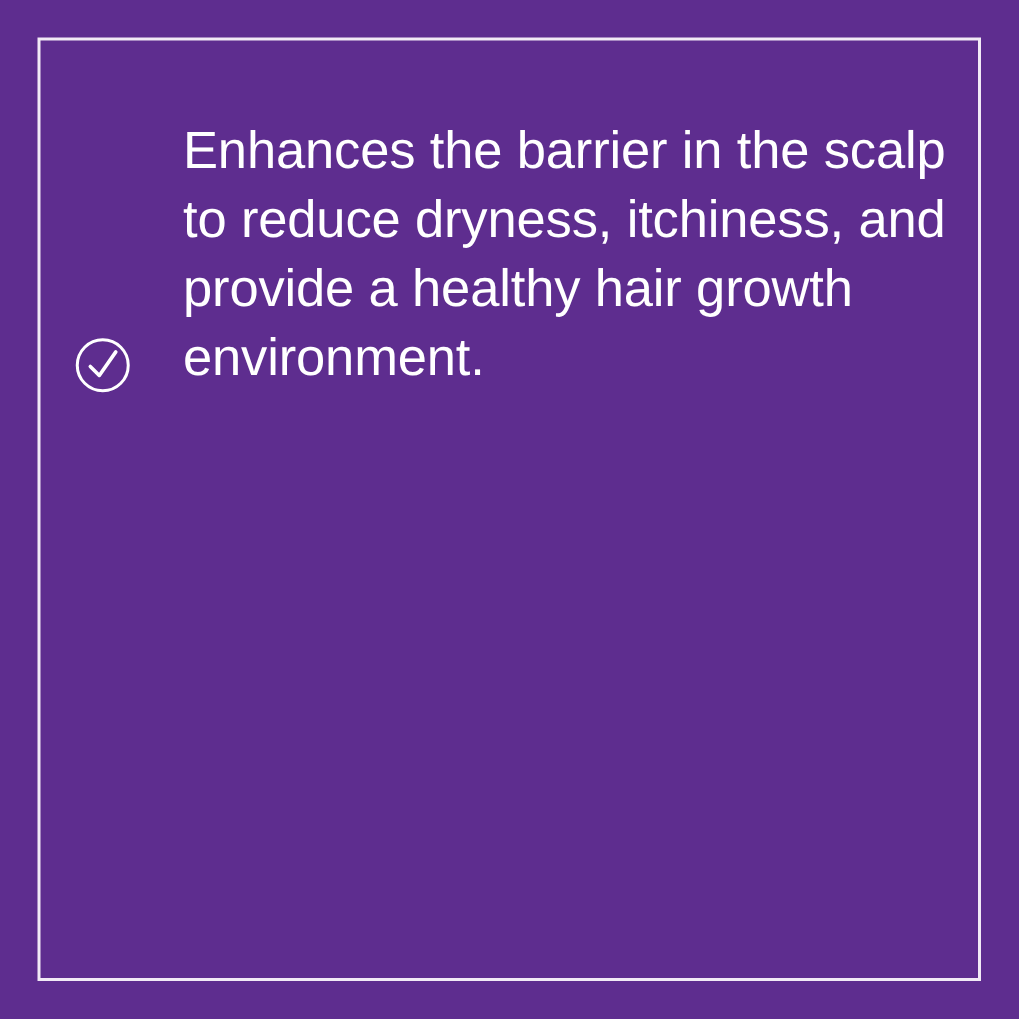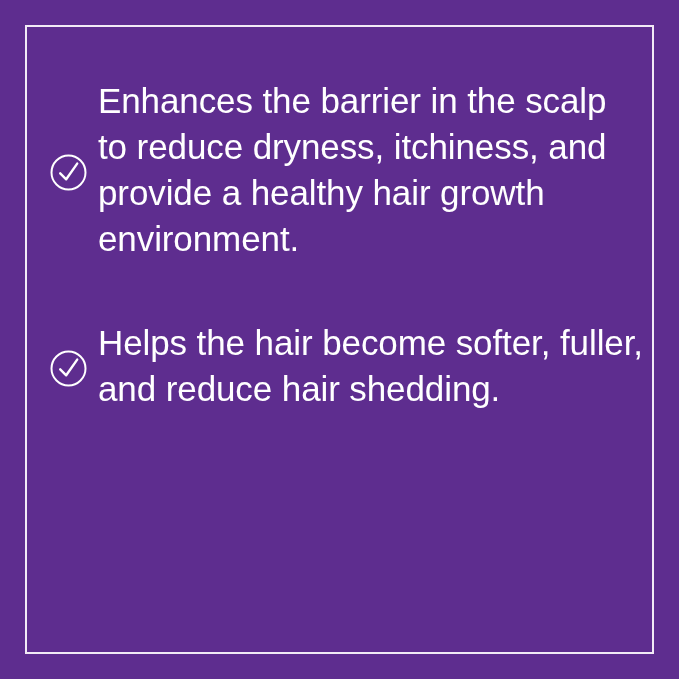--- a/index.html
+++ b/index.html
@@ -34,22 +34,22 @@
     position: absolute;
     left: 50px;
     top: 78px;
     right: 30px;
     display: flex;
     flex-direction: column;
     gap: 58px;
   }
   .benefit {
     display: flex;
-    align-items: center;
-    gap: 11px;
+    align-items: flex-end;
+    gap: 35px;
   }
   .check-icon {
     flex: 0 0 auto;
     width: 37px;
     height: 37px;
     margin-top: 5px;
     display: block;
   }
   .check-icon circle {
     fill: none;
@@ -83,23 +83,16 @@
   <div class="benefits">
 
     <div class="benefit">
       <svg class="check-icon" viewBox="0 0 37 37">
         <circle cx="18.5" cy="18.5" r="17"></circle>
         <path d="M10.2 19.3 L16.2 25.3 L27.2 9.6"></path>
       </svg>
       <p class="benefit-text">Enhances the barrier in the scalp to reduce dryness, itchiness, and provide a healthy hair growth environment.</p>
     </div>
 
-    <div class="benefit">
-      <svg class="check-icon" viewBox="0 0 37 37">
-        <circle cx="18.5" cy="18.5" r="17"></circle>
-        <path d="M10.2 19.3 L16.2 25.3 L27.2 9.6"></path>
-      </svg>
-      <p class="benefit-text">Helps the hair become softer, fuller, and reduce hair shedding.</p>
-    </div>
 
 
   </div>
 </div>
 
 </body></html>

